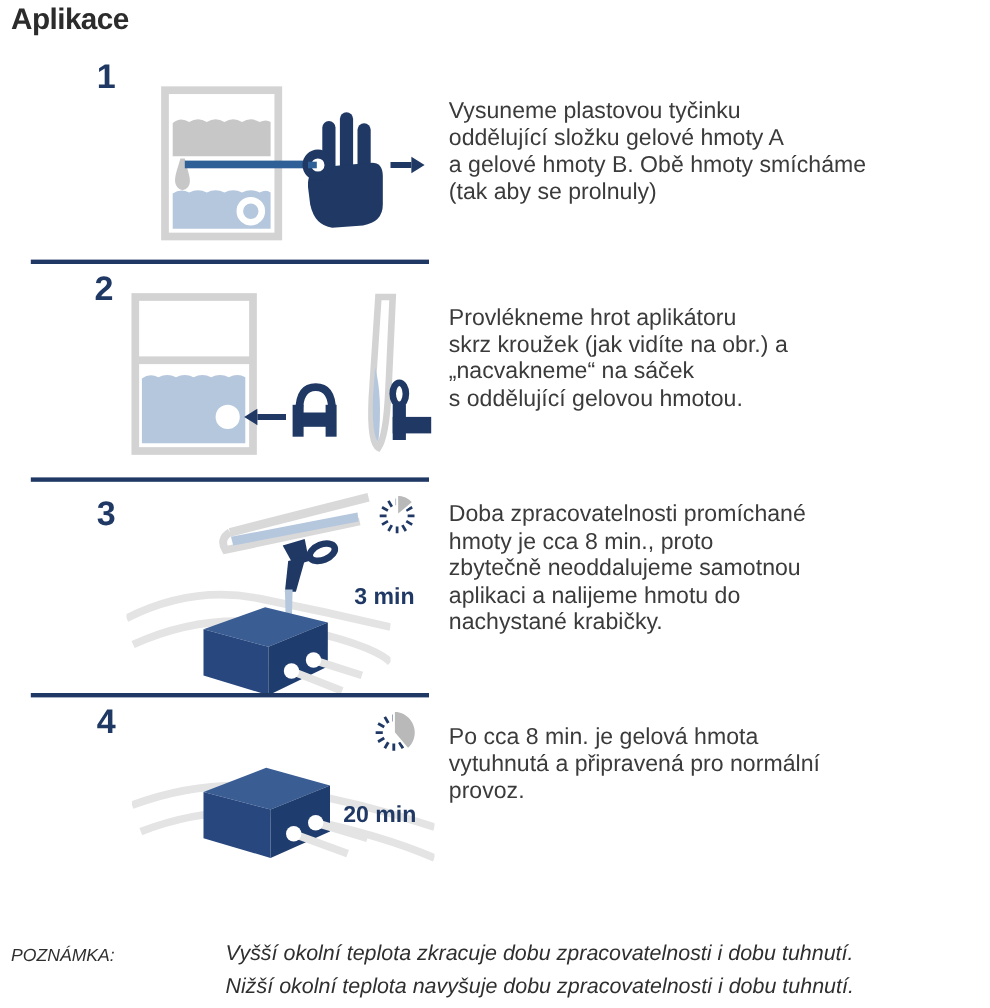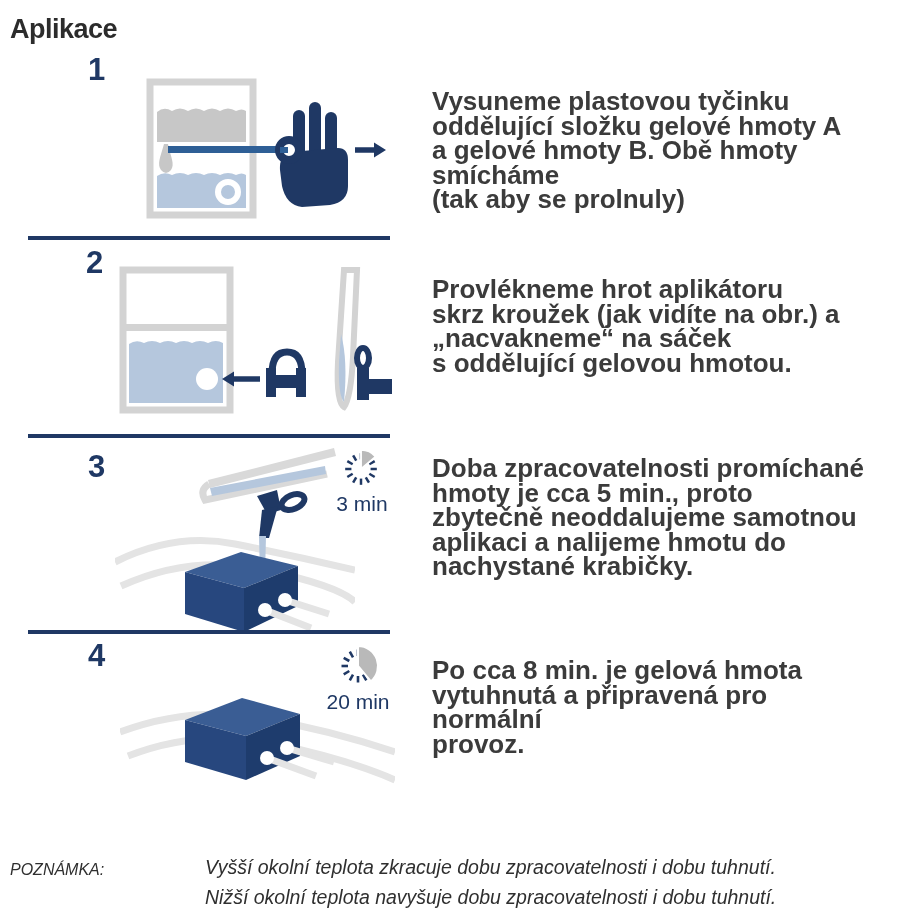--- a/index.html
+++ b/index.html
@@ -1,31 +1,31 @@
 <!DOCTYPE html>
 <html><head>
 <meta charset="utf-8">
 <style>
   html,body{margin:0;padding:0;background:#fff;}
   .page{position:relative;width:900px;height:916px;background:#fff;overflow:hidden;
         font-family:"Liberation Sans", sans-serif;color:#3b3b3b;}
-  .title{position:absolute;left:10px;top:14px;margin:0;font-size:27px;font-weight:bold;
+  .title{position:absolute;left:10px;top:2px;margin:0;font-size:27px;font-weight:bold;
          color:#2c2c2c;letter-spacing:-0.5px;}
   .step-num{position:absolute;font-size:31px;font-weight:bold;color:#1f3864;}
   .n1{left:88px;top:52px;} .n2{left:86px;top:245px;} .n3{left:88px;top:449px;} .n4{left:88px;top:638px;}
-  .step-text{position:absolute;left:432px;width:450px;font-size:26px;line-height:24.5px;
-             color:#3b3b3b;white-space:pre-line;font-weight:bold;}
+  .step-text{position:absolute;left:408px;width:450px;font-size:21px;line-height:24.5px;
+             color:#3b3b3b;white-space:pre-line;}
   .t1{top:89px;} .t2{top:277px;} .t3{top:456px;} .t4{top:658px;}
   .sep{position:absolute;left:28px;width:362px;height:4px;background:#1f3864;}
   .s1{top:236px;} .s2{top:434px;} .s3{top:630px;}
   .ill{position:absolute;}
   .ill1{left:140px;top:70px;} .ill2{left:110px;top:262px;}
   .ill3{left:115px;top:444px;} .ill4{left:120px;top:678px;}
   .clock3{left:338px;top:446px;} .clock12{left:334px;top:642px;}
-  .timer{position:absolute;font-size:21px;font-weight:normal;color:#1f3864;text-align:center;}
+  .timer{position:absolute;font-size:21px;font-weight:bold;color:#1f3864;text-align:left;margin-top:39px;}
   .tm3{left:322px;top:492px;width:80px;} .tm12{left:312px;top:690px;width:92px;}
   .note-label{position:absolute;left:10px;top:861px;font-size:16px;font-style:italic;color:#2f2f2f;}
   .note-text{position:absolute;left:205px;top:852px;width:700px;font-size:19.5px;font-style:italic;
              color:#2f2f2f;line-height:30px;white-space:pre-line;}
 </style>
 </head>
 <body>
 
 <div class="page">
 
@@ -129,21 +129,21 @@
         <line x1="19" y1="32.7" x2="15.8" y2="38.3"></line>
       <line x1="15.3" y1="29" x2="9.7" y2="32.3"></line>
         <line x1="14" y1="24" x2="7.5" y2="24"></line>
       <line x1="15.3" y1="19" x2="9.7" y2="15.8"></line>
         <line x1="19" y1="15.3" x2="15.8" y2="9.7"></line>
     </g>
     <path d="M24,24 L24,4 A20,20 0 0 1 39.3,11.1 Z" fill="#b9b9b9" stroke="#ffffff" stroke-width="2"></path>
   </svg>
   <div class="timer tm3">3 min</div>
   <div class="step-text t3">Doba zpracovatelnosti promíchané
-hmoty je cca 5 min., proto
+hmoty je cca 8 min., proto
 zbytečně neoddalujeme samotnou
 aplikaci a nalijeme hmotu do
 nachystané krabičky.</div>
   <div class="sep s3"></div>
 
   <div class="step-num n4">4</div>
   <svg class="ill ill4" width="275" height="120" viewBox="0 0 275 120">
     <path d="M0,54 Q70,28 140,40 T275,74" fill="none" stroke="#e4e4e4" stroke-width="7"></path>
     <path d="M8,78 Q80,50 155,66 T275,102" fill="none" stroke="#e4e4e4" stroke-width="7"></path>
     <g>

